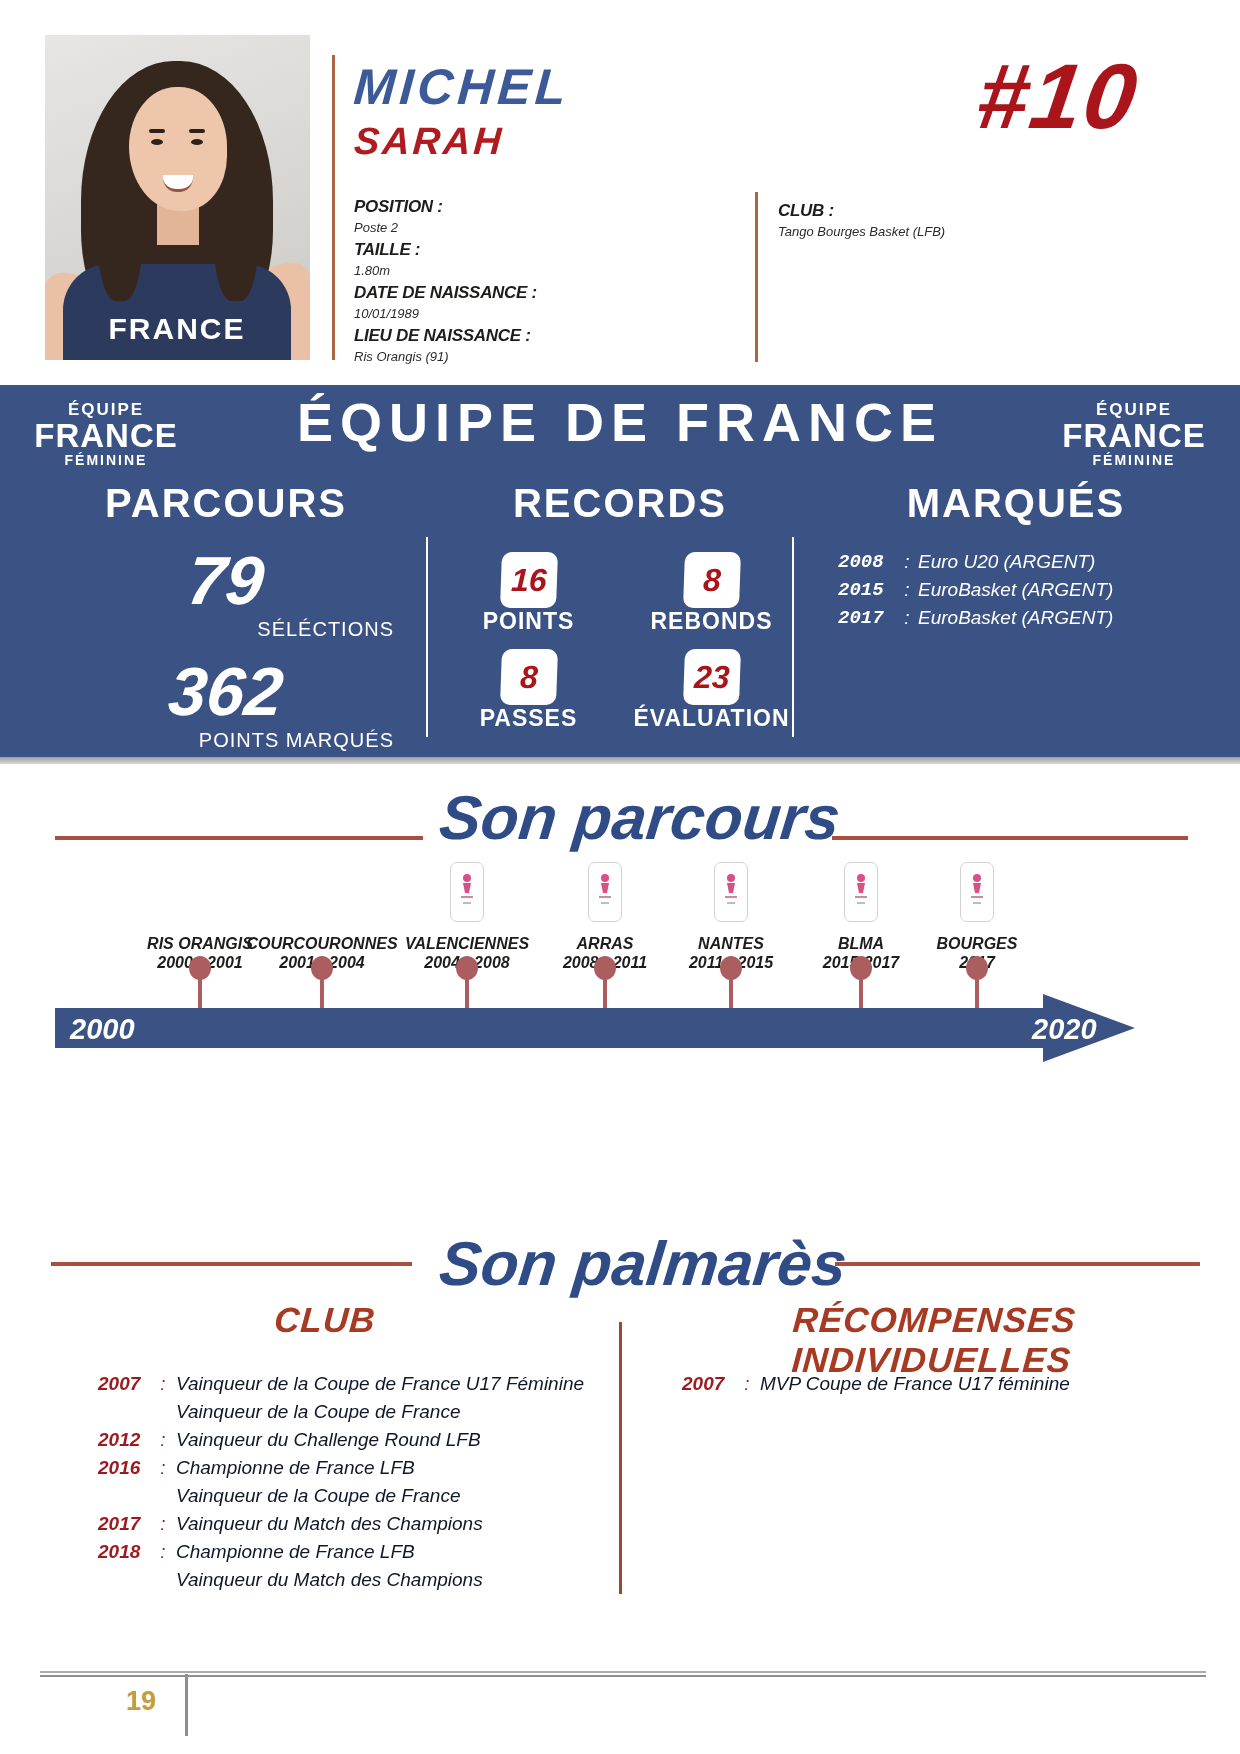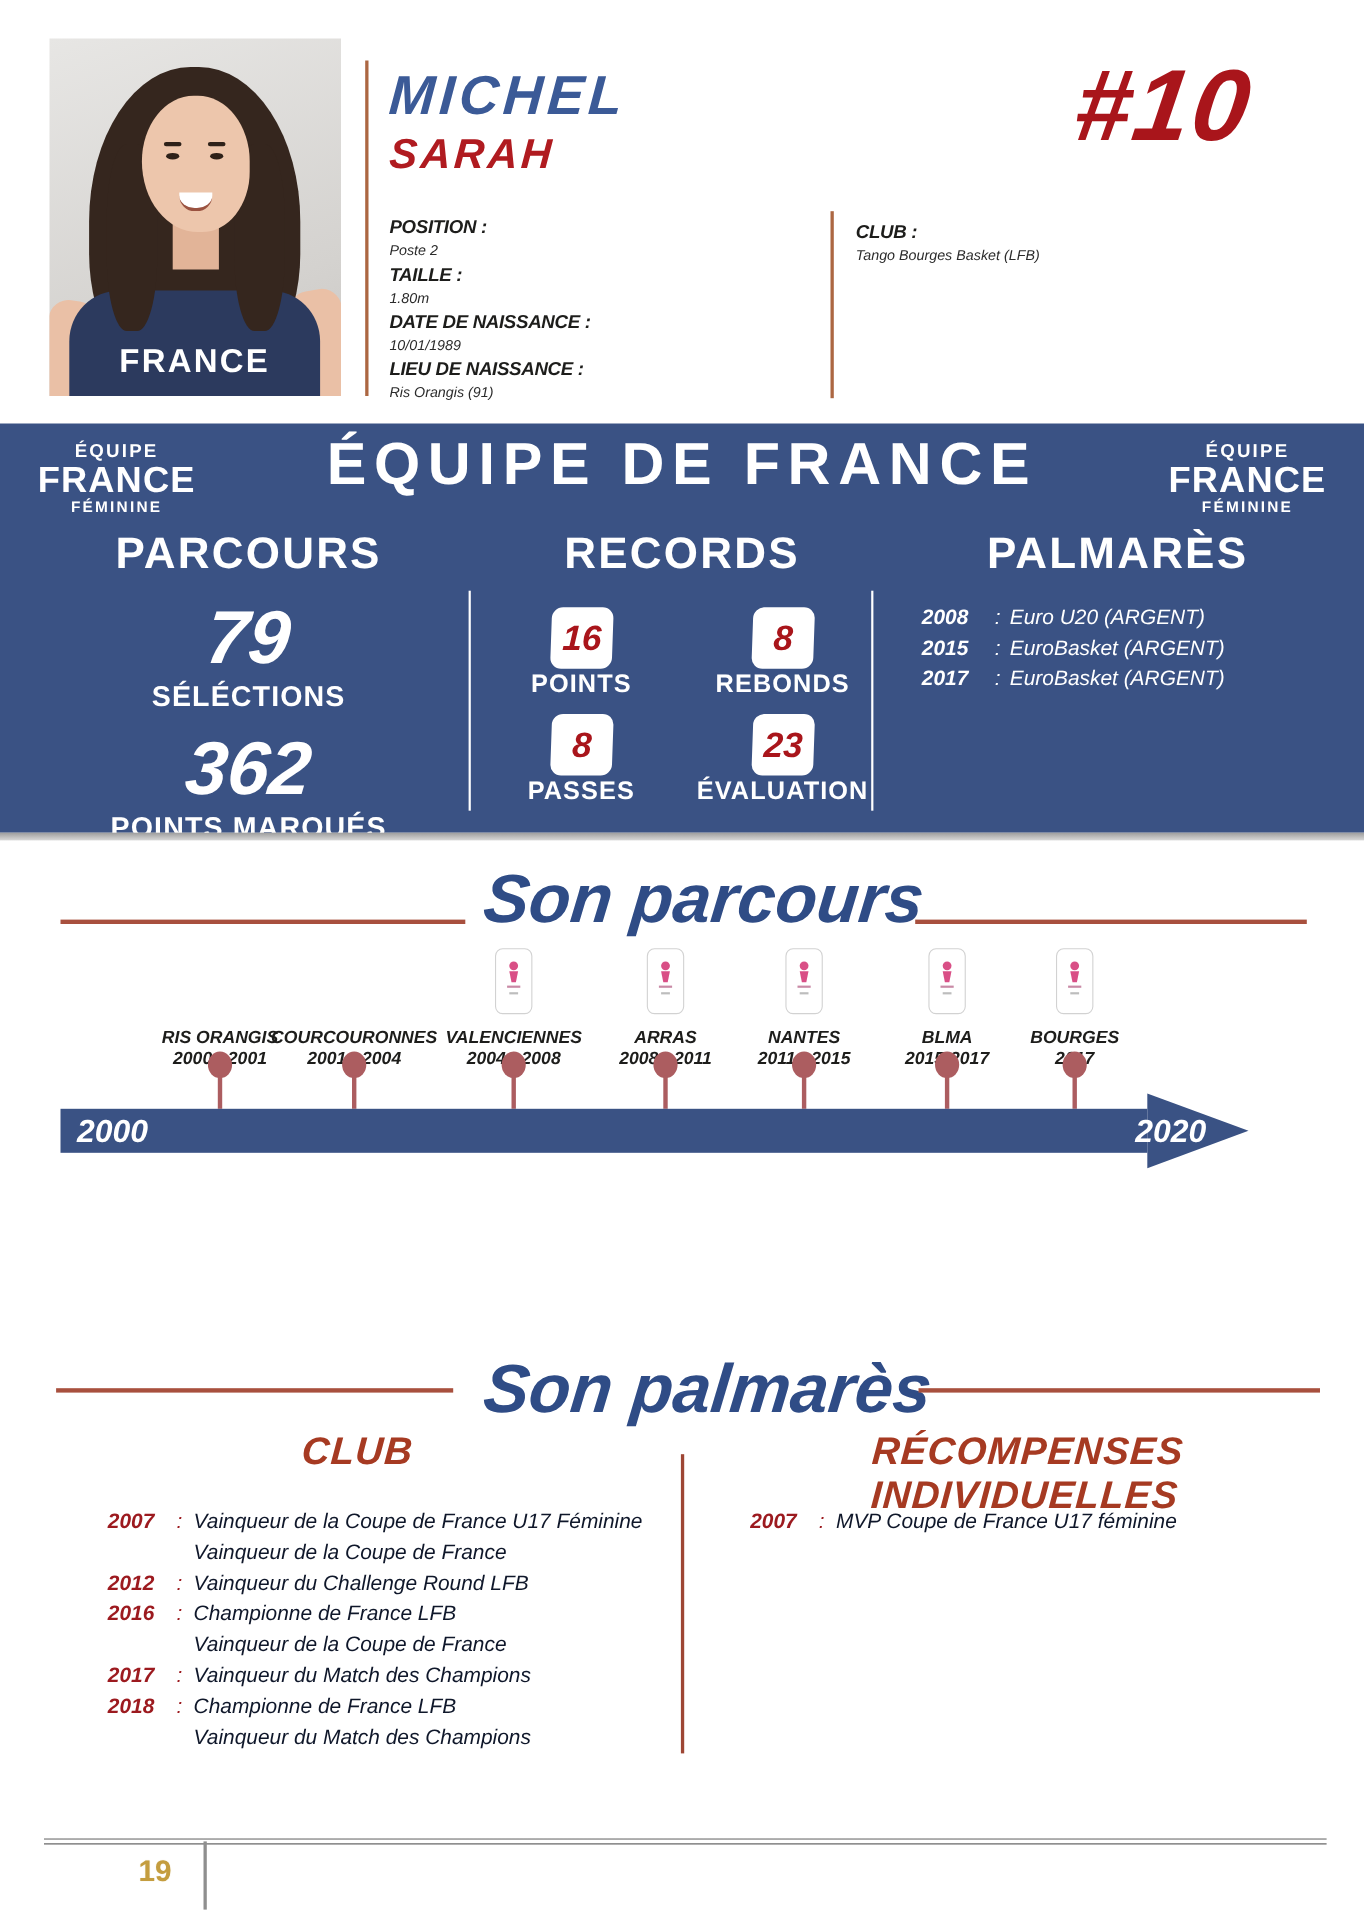--- a/index.html
+++ b/index.html
@@ -54,34 +54,34 @@
   .fed-logo.left{left:26px;} .fed-logo.right{right:26px;}
   .fed-top{font-weight:700;font-size:17px;letter-spacing:2px;}
   .fed-mid{font-weight:700;font-size:33px;letter-spacing:1px;}
   .fed-bot{font-weight:700;font-size:14px;letter-spacing:2px;}
   .banner-title{position:absolute;left:0;right:0;top:6px;text-align:center;font-weight:700;
                 font-size:54px;letter-spacing:7px;}
   .col-heading{font-weight:700;font-size:40px;letter-spacing:2px;text-align:center;margin-top:20px;}
   .col-parcours{position:absolute;left:58px;top:76px;width:336px;text-align:center;}
   .stat-value{font-style:italic;font-weight:700;font-size:68px;line-height:1;transform:skewX(-6deg);margin-top:20px;}
   .stat-value.second{margin-top:16px;}
-  .stat-label{font-weight:700;font-size:26px;letter-spacing:1px;margin-top:4px;}
+  .stat-label{font-weight:400;font-size:20px;letter-spacing:1px;margin-top:4px;text-align:right;}
   .banner-divider{position:absolute;width:2px;background:#fff;top:152px;height:200px;}
   .bd-1{left:426px;} .bd-2{left:792px;}
   .col-records{position:absolute;left:450px;top:76px;width:340px;text-align:center;}
   .rec-grid{display:grid;grid-template-columns:1fr 1fr;column-gap:26px;row-gap:14px;margin-top:26px;}
   .rec-cell{display:flex;flex-direction:column;align-items:center;}
   .rec-box{width:56px;height:56px;background:#fff;border-radius:10px;display:flex;align-items:center;
            justify-content:center;font-style:italic;font-weight:700;font-size:32px;color:#A9151B;
            transform:skewX(-2deg);}
   .rec-label{font-weight:700;font-size:23px;letter-spacing:1px;margin-top:0;}
   .col-palmares{position:absolute;left:820px;top:76px;width:392px;}
   .col-palmares .col-heading{margin-bottom:22px;}
   .palm-entry{display:flex;font-size:19px;line-height:28px;padding-left:18px;}
-  .palm-year{font-style:italic;font-weight:700;width:58px;flex:none;}
+  .palm-year{font-style:italic;font-weight:700;width:58px;flex:none;font-family:Liberation Mono, monospace;}
   .palm-sep{width:22px;flex:none;text-align:center;font-style:italic;}
   .palm-text{font-style:italic;font-weight:400;}
 
   
   .section-title{position:absolute;font-style:italic;font-weight:700;color:#2F4C86;font-size:62px;
                  transform:skewX(-6deg);}
   .title-line{position:absolute;height:4px;background:#A8503E;}
 
   
   .t-stop{position:absolute;top:862px;width:170px;text-align:center;}
@@ -203,21 +203,21 @@
         <div class="rec-cell">
           <div class="rec-box">23</div>
           <div class="rec-label">ÉVALUATION</div>
         </div>
       </div>
     </div>
 
     <div class="banner-divider bd-2"></div>
 
     <div class="col-palmares">
-      <div class="col-heading">PALMARÈS</div>
+      <div class="col-heading">MARQUÉS</div>
       <div class="palm-entry">
         <span class="palm-year">2008</span>
         <span class="palm-sep">:</span>
         <span class="palm-text">Euro U20 (ARGENT)</span>
       </div>
       <div class="palm-entry">
         <span class="palm-year">2015</span>
         <span class="palm-sep">:</span>
         <span class="palm-text">EuroBasket (ARGENT)</span>
       </div>

